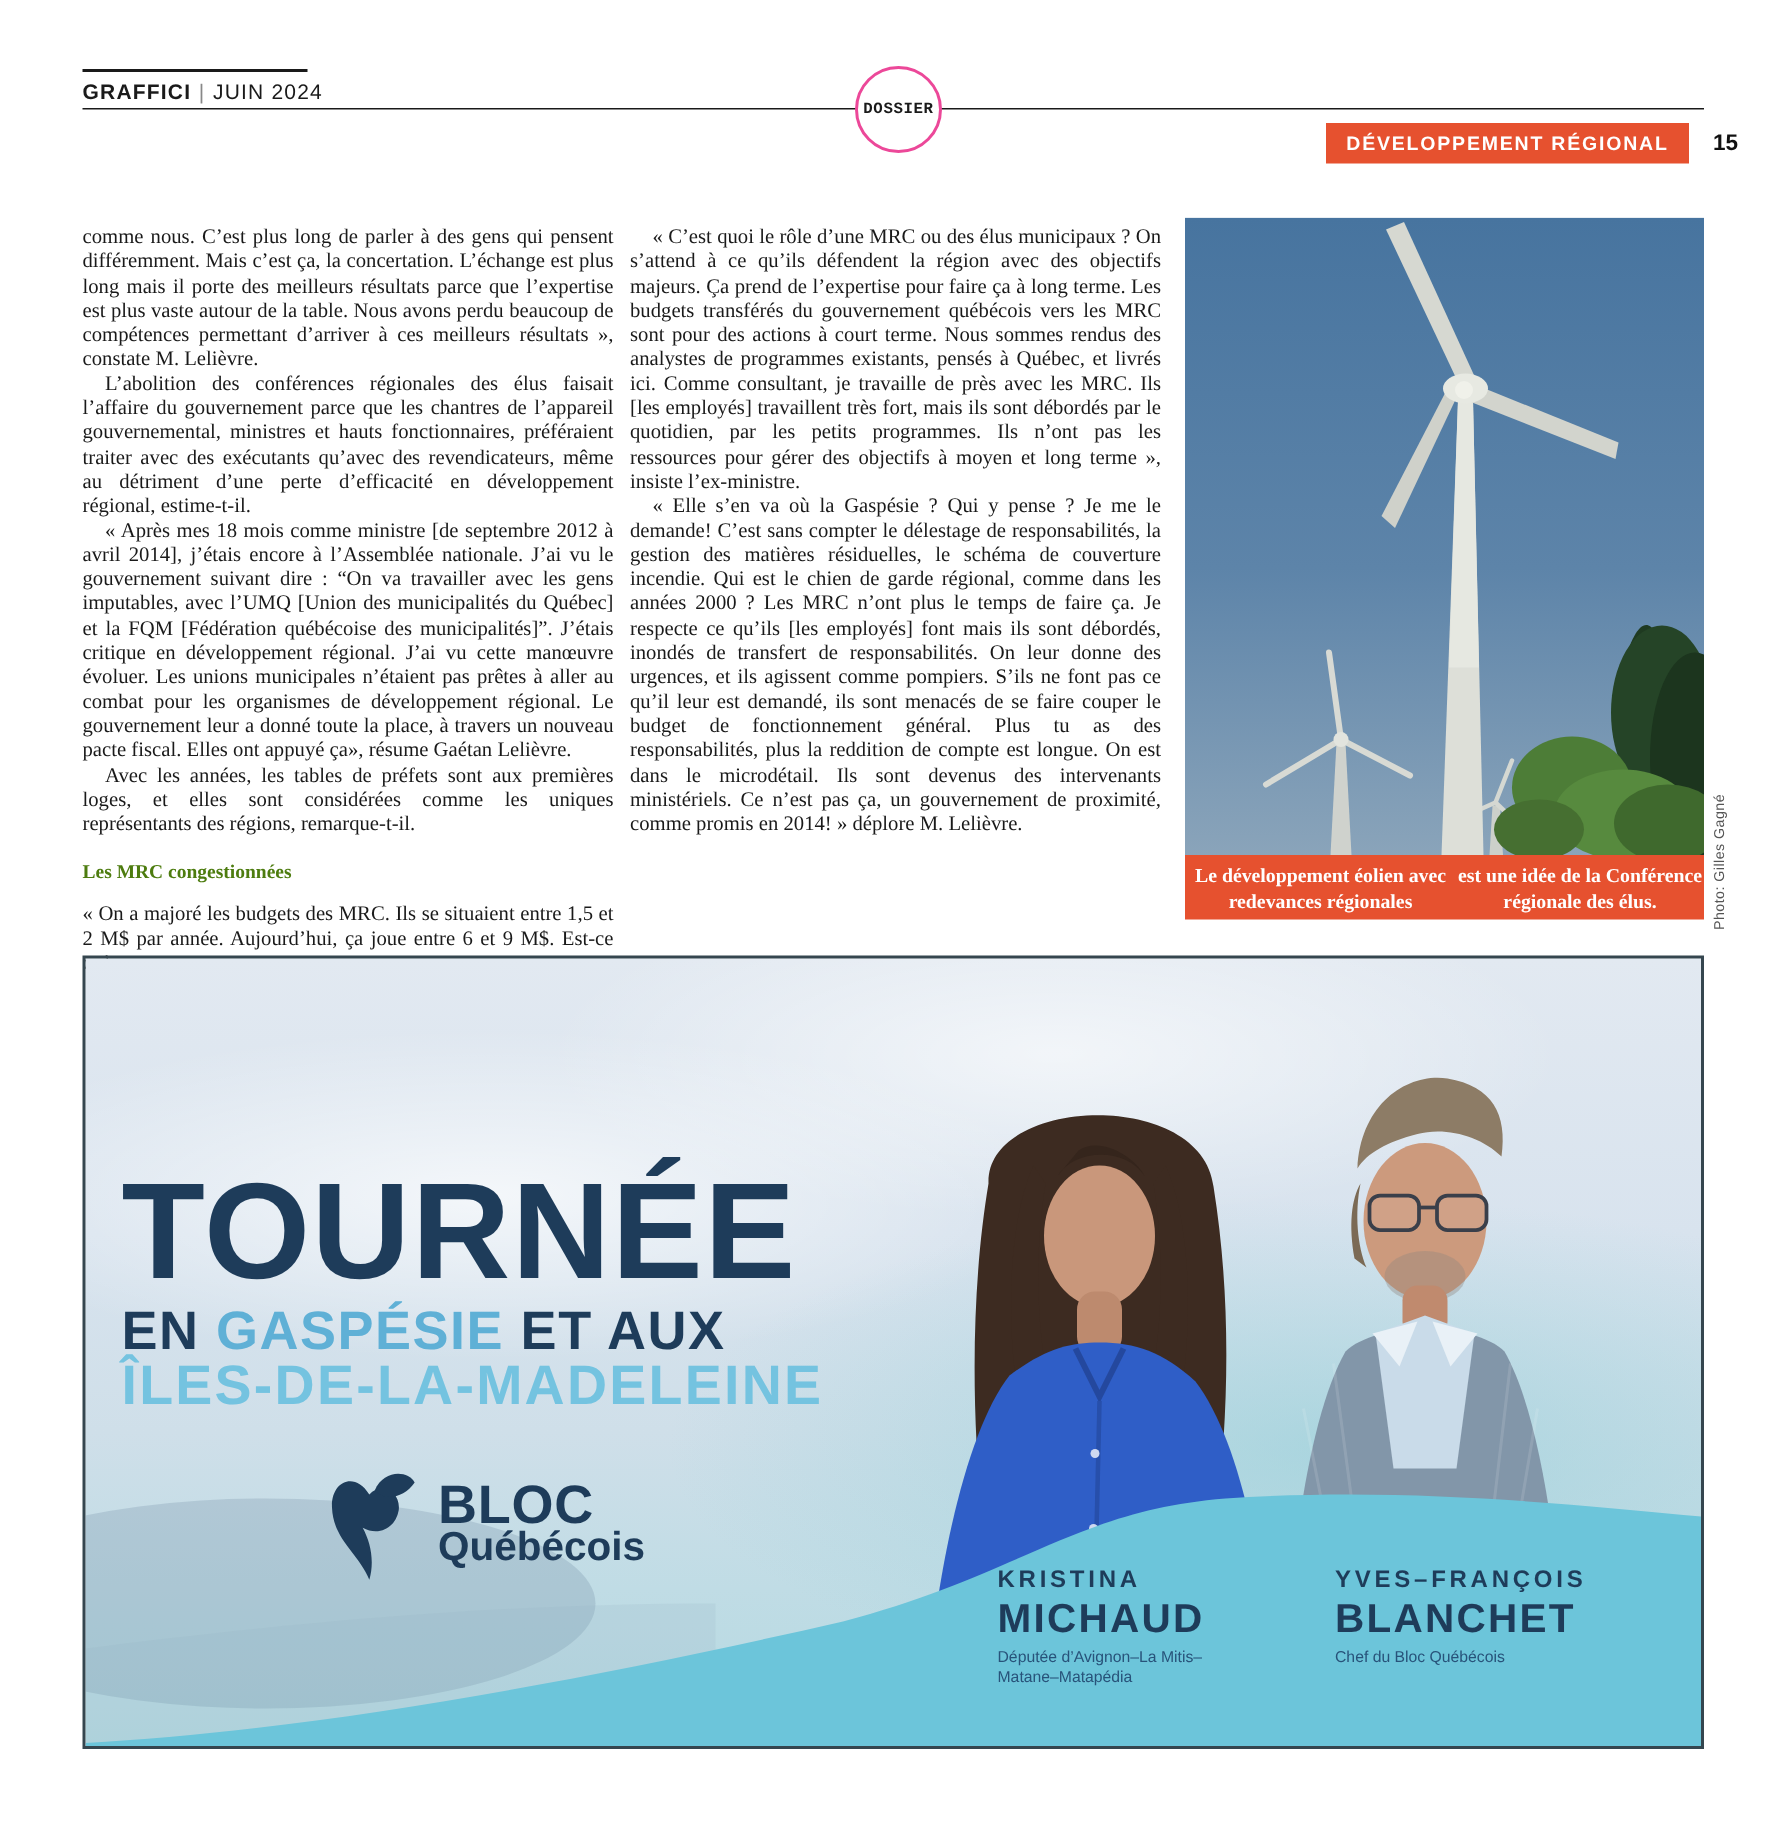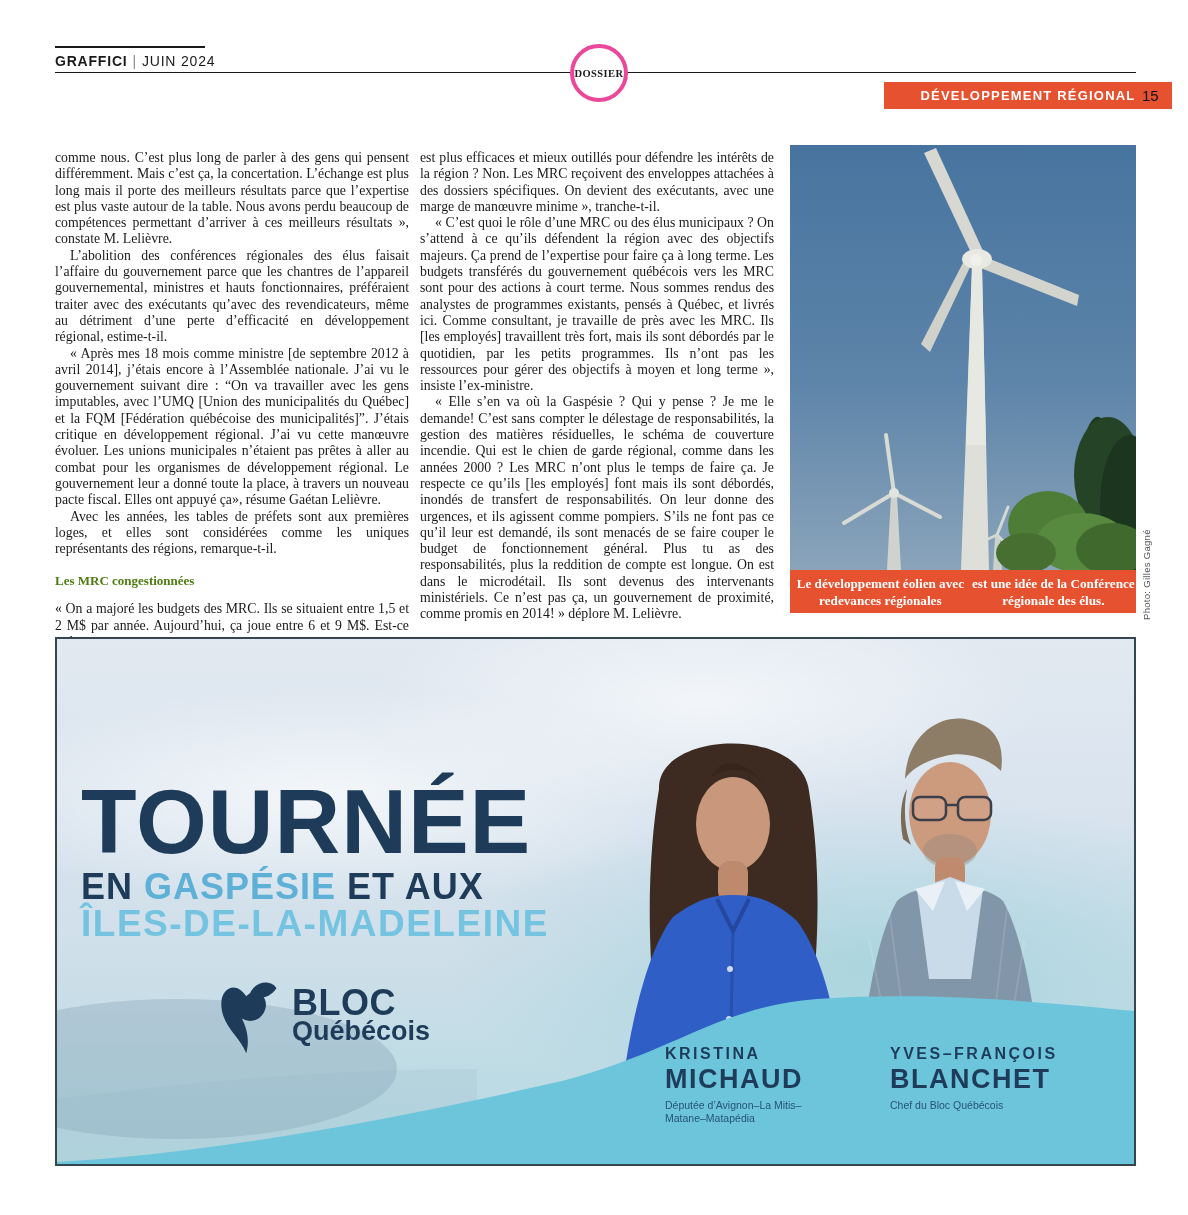--- a/index.html
+++ b/index.html
@@ -6,28 +6,28 @@
   .page{position:relative;width:1188px;height:1215px;background:#ffffff;overflow:hidden;
         font-family:"Liberation Serif",serif;color:#1a1a1a;border-radius:27px;}
   
   .rule-short{position:absolute;left:55px;top:46px;width:150px;height:2px;background:#1a1a1a;}
   .masthead{position:absolute;left:55px;top:53px;font-family:"Liberation Sans",sans-serif;
             font-size:14px;letter-spacing:.8px;color:#1a1a1a;}
   .masthead .bold{font-weight:bold;}
   .masthead .pipe{color:#888;margin:0 5px;}
   .rule-long{position:absolute;left:55px;top:72px;width:1081px;height:1px;background:#1a1a1a;}
   .dossier-badge{position:absolute;left:570px;top:44px;width:58px;height:58px;border-radius:50%;
-            background:#fff;border:4px solid #ec4899;box-sizing:border-box;display:flex;align-items:center;
-            justify-content:center;font-family:Liberation Serif, serif;font-weight:bold;
+            background:#fff;border:2px solid #ec4899;box-sizing:border-box;display:flex;align-items:center;
+            justify-content:center;font-family:Liberation Mono, monospace;font-weight:bold;
             font-size:10.5px;letter-spacing:.4px;z-index:3;}
-  .section-box{position:absolute;left:884px;top:82px;width:288px;height:27px;background:#e6512f;
+  .section-box{position:absolute;left:884px;top:82px;width:242px;height:27px;background:#e6512f;
             display:flex;align-items:center;justify-content:center;font-family:"Liberation Sans",sans-serif;
             font-weight:bold;font-size:13px;letter-spacing:1.2px;color:#fff;}
   .page-num{position:absolute;left:1142px;top:87px;font-family:"Liberation Sans",sans-serif;
-            font-weight:normal;font-size:15px;color:#111;}
+            font-weight:bold;font-size:15px;color:#111;}
   
   .col{position:absolute;top:150px;width:354px;font-size:13.8px;line-height:16.3px;
        text-align:justify;hyphens:auto;}
   .col1{left:55px;}
   .col2{left:420px;}
   .col p{margin:0;}
   .col p.ind{text-indent:15px;}
   .subhead{font-family:"Liberation Serif",serif;font-weight:bold;color:#4d7c0f;
            font-size:13px;line-height:22px;margin:13px 0 9px 0;text-align:left;}
   
@@ -86,21 +86,20 @@
   <div class="col col1">
     <p>comme nous. C’est plus long de parler à des gens qui pensent différemment. Mais c’est ça, la concertation. L’échange est plus long mais il porte des meilleurs résultats parce que l’expertise est plus vaste autour de la table. Nous avons perdu beaucoup de compétences permettant d’arriver à ces meilleurs résultats », constate M. Lelièvre.</p>
     <p class="ind">L’abolition des conférences régionales des élus faisait l’affaire du gouvernement parce que les chantres de l’appareil gouvernemental, ministres et hauts fonctionnaires, préféraient traiter avec des exécutants qu’avec des revendicateurs, même au détriment d’une perte d’efficacité en développement régional, estime-t-il.</p>
     <p class="ind">« Après mes 18 mois comme ministre [de septembre 2012 à avril 2014], j’étais encore à l’Assemblée nationale. J’ai vu le gouvernement suivant dire : “On va travailler avec les gens imputables, avec l’UMQ [Union des municipalités du Québec] et la FQM [Fédération québécoise des municipalités]”. J’étais critique en développement régional. J’ai vu cette manœuvre évoluer. Les unions municipales n’étaient pas prêtes à aller au combat pour les organismes de développement régional. Le gouvernement leur a donné toute la place, à travers un nouveau pacte fiscal. Elles ont appuyé ça», résume Gaétan Lelièvre.</p>
     <p class="ind">Avec les années, les tables de préfets sont aux premières loges, et elles sont considérées comme les uniques représentants des régions, remarque-t-il.</p>
     <h3 class="subhead">Les MRC congestionnées</h3>
     <p>« On a majoré les budgets des MRC. Ils se situaient entre 1,5 et 2 M$ par année. Aujourd’hui, ça joue entre 6 et 9 M$. Est-ce qu’on</p>
   </div>
 
   <div class="col col2">
-    <p>est plus efficaces et mieux outillés pour défendre les intérêts de la région ? Non. Les MRC reçoivent des enveloppes attachées à des dossiers spécifiques. On devient des exécutants, avec une marge de manœuvre minime », tranche-t-il.</p>
     <p class="ind">« C’est quoi le rôle d’une MRC ou des élus municipaux ? On s’attend à ce qu’ils défendent la région avec des objectifs majeurs. Ça prend de l’expertise pour faire ça à long terme. Les budgets transférés du gouvernement québécois vers les MRC sont pour des actions à court terme. Nous sommes rendus des analystes de programmes existants, pensés à Québec, et livrés ici. Comme consultant, je travaille de près avec les MRC. Ils [les employés] travaillent très fort, mais ils sont débordés par le quotidien, par les petits programmes. Ils n’ont pas les ressources pour gérer des objectifs à moyen et long terme », insiste l’ex-ministre.</p>
     <p class="ind">« Elle s’en va où la Gaspésie ? Qui y pense ? Je me le demande! C’est sans compter le délestage de responsabilités, la gestion des matières résiduelles, le schéma de couverture incendie. Qui est le chien de garde régional, comme dans les années 2000 ? Les MRC n’ont plus le temps de faire ça. Je respecte ce qu’ils [les employés] font mais ils sont débordés, inondés de transfert de responsabilités. On leur donne des urgences, et ils agissent comme pompiers. S’ils ne font pas ce qu’il leur est demandé, ils sont menacés de se faire couper le budget de fonctionnement général. Plus tu as des responsabilités, plus la reddition de compte est longue. On est dans le microdétail. Ils sont devenus des intervenants ministériels. Ce n’est pas ça, un gouvernement de proximité, comme promis en 2014! » déplore M. Lelièvre.</p>
   </div>
 
   <div class="photo">
     <svg width="346" height="425" viewBox="0 0 346 425">
       <defs>
         <linearGradient id="sky" x1="0" y1="0" x2="0" y2="1">
           <stop offset="0" stop-color="#47749f"></stop>
           <stop offset="0.55" stop-color="#5d84a9"></stop>

